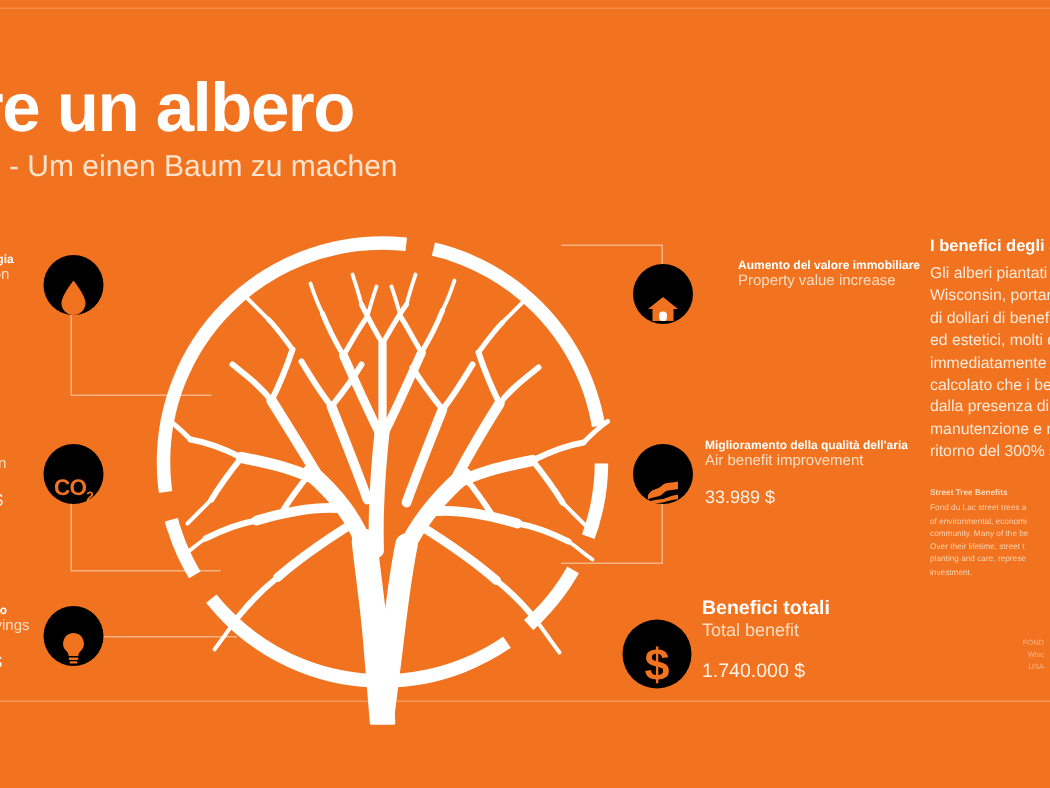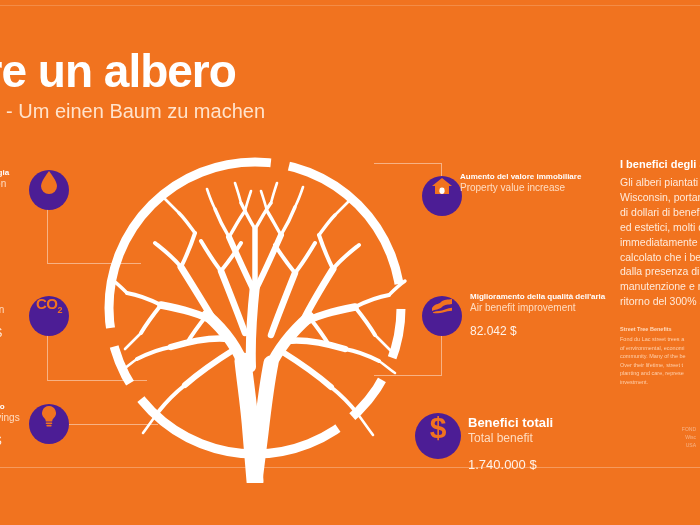--- a/index.html
+++ b/index.html
@@ -42,22 +42,22 @@
   
   .connector {
     position:absolute;
     border-color:rgba(255,255,255,0.45);
     border-style:solid; border-width:0;
   }
 
   
   .badge {
     position:absolute; border-radius:50%;
-    background:#4c1d95;
-    display:flex; align-items:flex-start; justify-content:center;
+    background:#000000;
+    display:flex; align-items:flex-end; justify-content:center;
   }
   .badge svg { display:block; }
   .co2-text {
     font-size:15px; font-weight:bold; color:#F1731F;
     letter-spacing:-0.5px; line-height:1;
   }
   .co2-text sub { font-size:9px; }
   .dollar-text {
     font-size:30px; font-weight:bold; color:#F1731F; line-height:1;
   }
@@ -265,41 +265,41 @@
   <div class="t2">y savings</div>
   <div class="val">44 $</div>
 </div>
 
 <div class="badge" style="left:422px; top:176px; width:40px; height:40px;">
   <svg width="22" height="20" viewBox="0 0 22 20">
     <path d="M11 2 L21 10 h-3 v8 h-14 v-8 H1 Z" fill="#F1731F"></path>
     <rect x="8.4" y="11.6" width="5.2" height="6.4" rx="2.4" fill="#ffffff"></rect>
   </svg>
 </div>
-<div class="stat" style="left:460px; top:172px;">
+<div class="stat" style="left:492px; top:172px;">
   <div class="t1">Aumento del valore immobiliare</div>
   <div class="t2">Property value increase</div>
 </div>
 
 <div class="badge" style="left:422px; top:296px; width:40px; height:40px;">
   <svg width="24" height="18" viewBox="0 0 24 18">
     <path d="M2 12 C5 7 8 9 11 6 C14 3 18 4 22 3 L22 8 C18 9 15 8 12 11 C9 14 5 13 2 15 Z" fill="#F1731F"></path>
     <path d="M3 16.2 C7 14.6 11 15.4 15 13.6 C18 12.2 20 12 22 11.8 L22 14.8 C19 15 16 15.6 13 16.6 C10 17.6 6 17.4 3 17 Z" fill="#F1731F"></path>
   </svg>
 </div>
 <div class="stat" style="left:470px; top:292px;">
   <div class="t1">Miglioramento della qualità dell'aria</div>
   <div class="t2">Air benefit improvement</div>
-  <div class="val">82.042 $</div>
+  <div class="val">33.989 $</div>
 </div>
 
 <div class="badge" style="left:415px; top:413px; width:46px; height:46px;">
   <span class="dollar-text">$</span>
 </div>
-<div class="stat total" style="left:468px; top:415px;">
+<div class="stat total" style="left:468px; top:397px;">
   <div class="t1">Benefici totali</div>
   <div class="t2">Total benefit</div>
   <div class="val">1.740.000 $</div>
 </div>
 
 <div class="rightcol">
   <h3>I benefici degli a</h3>
   <div class="body-it">
     <div>Gli alberi piantati a</div>
     <div>Wisconsin, portano</div>

